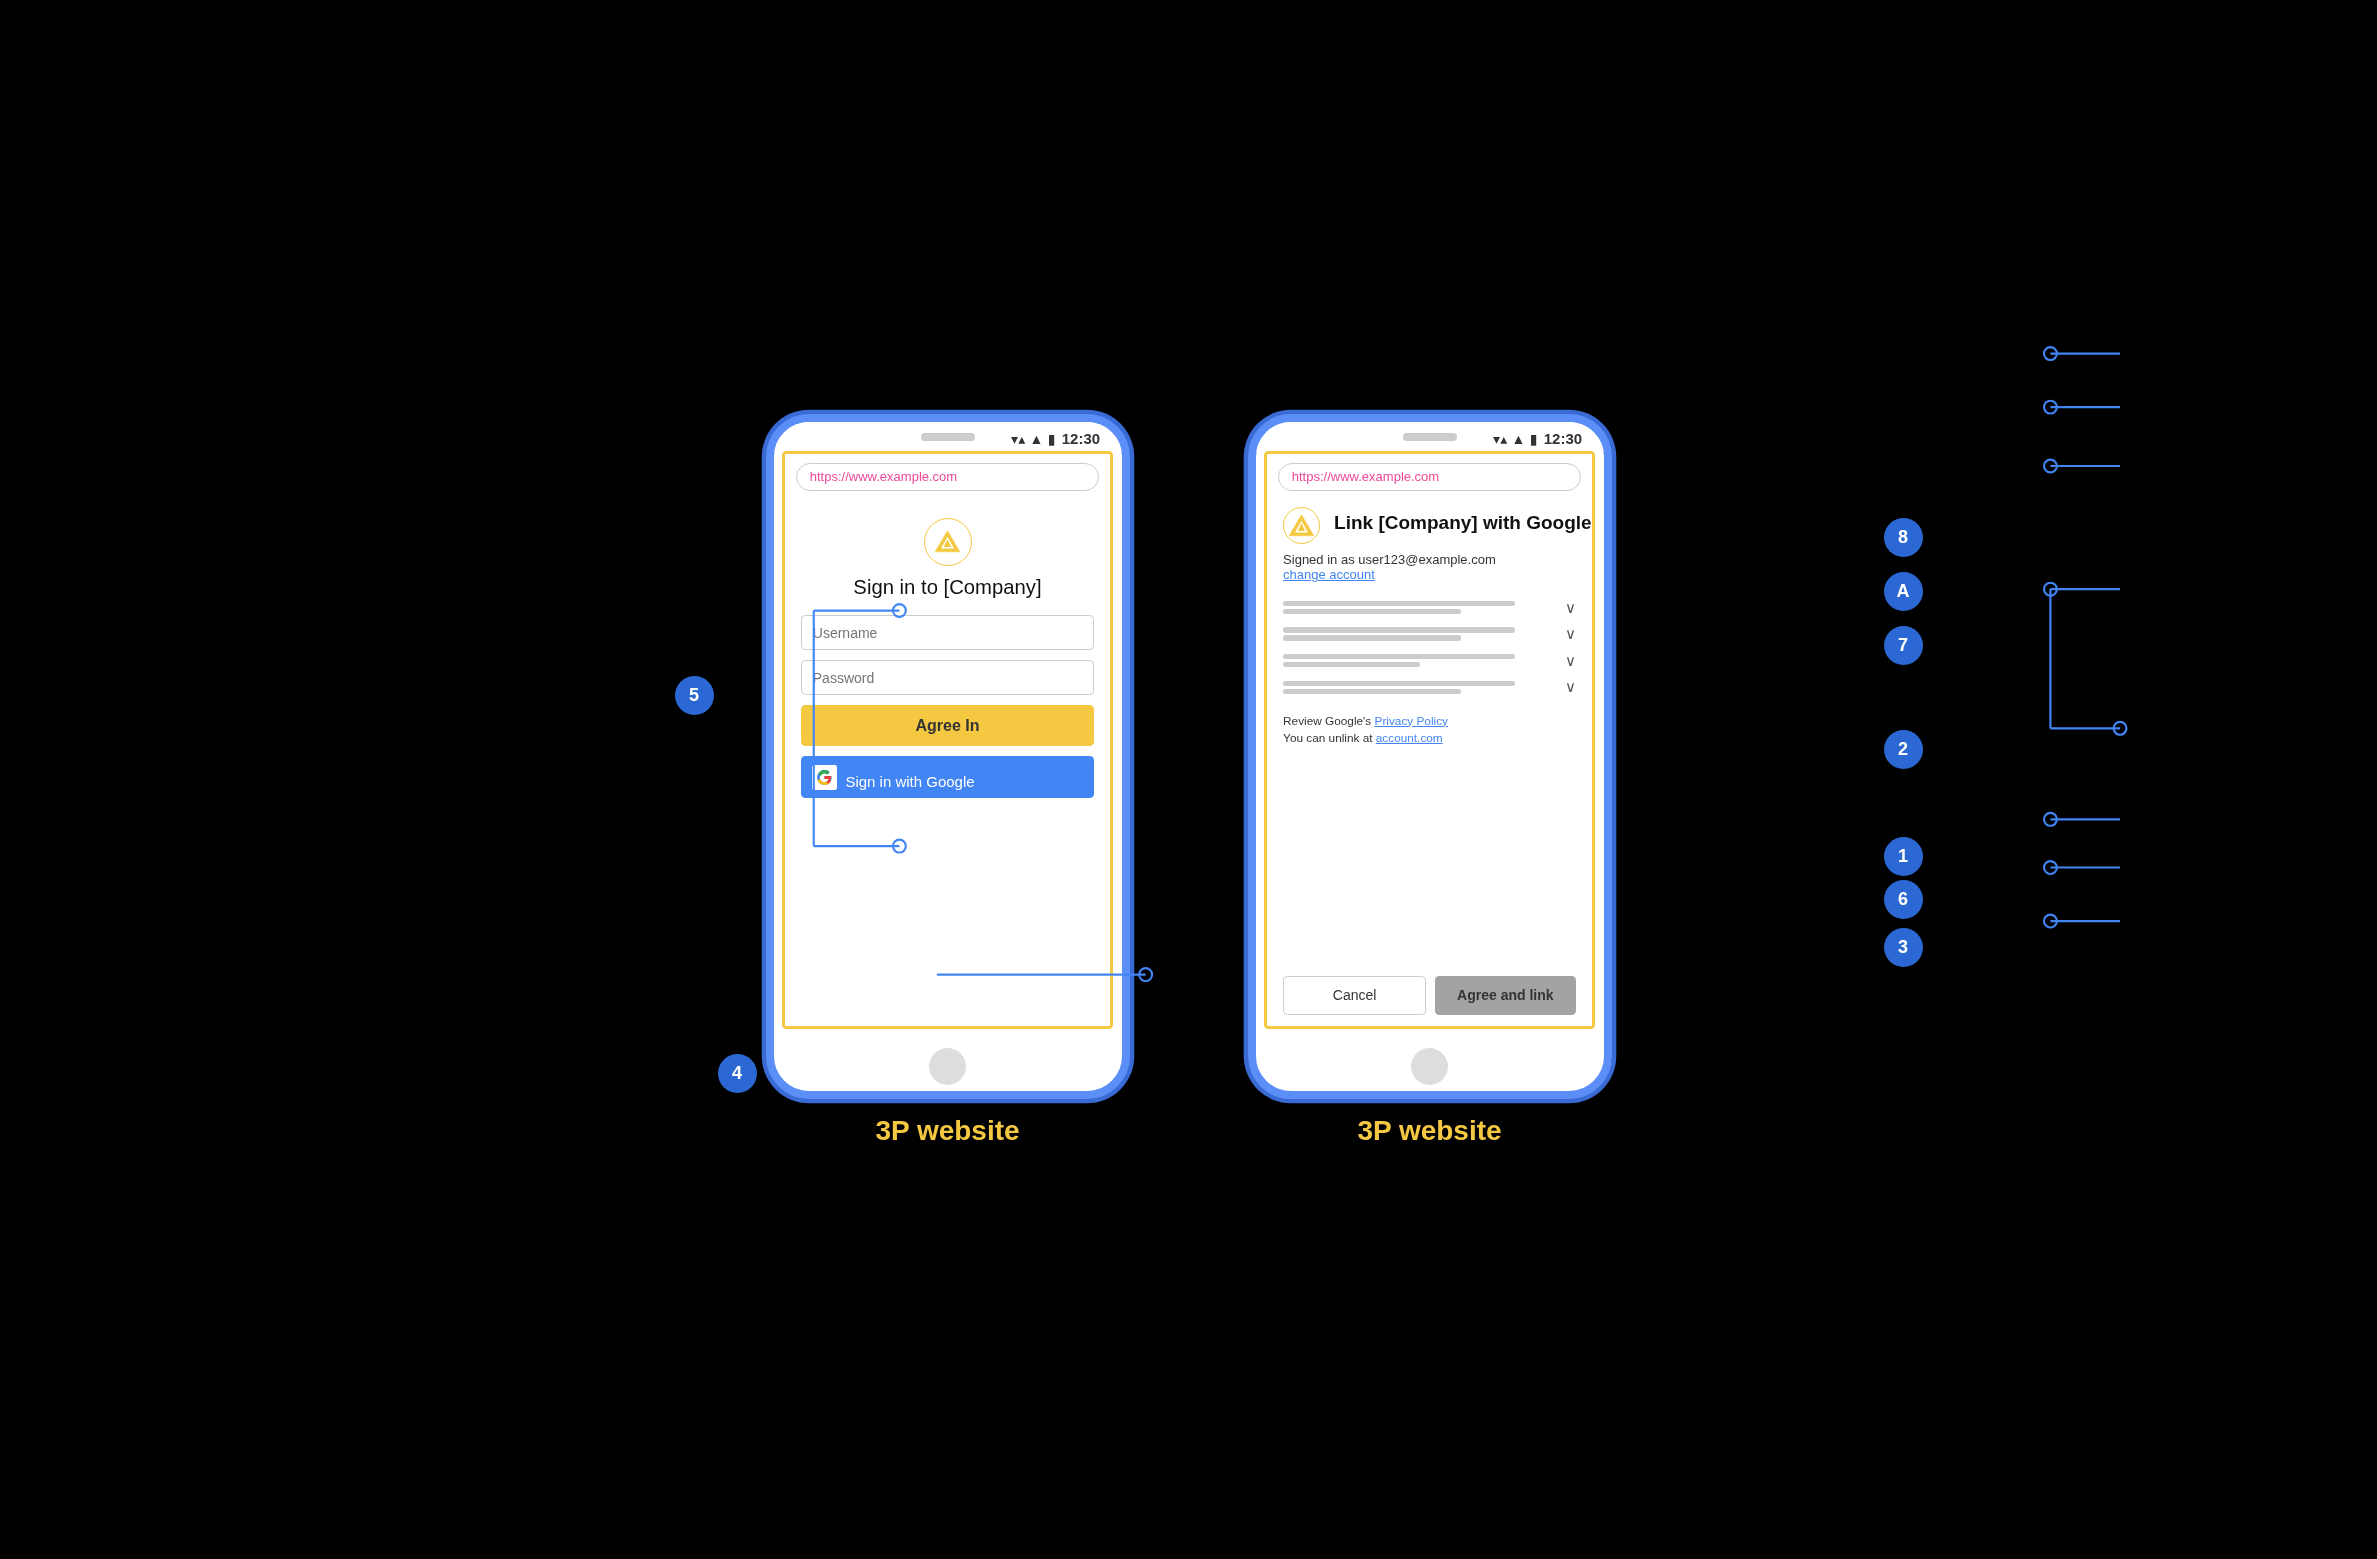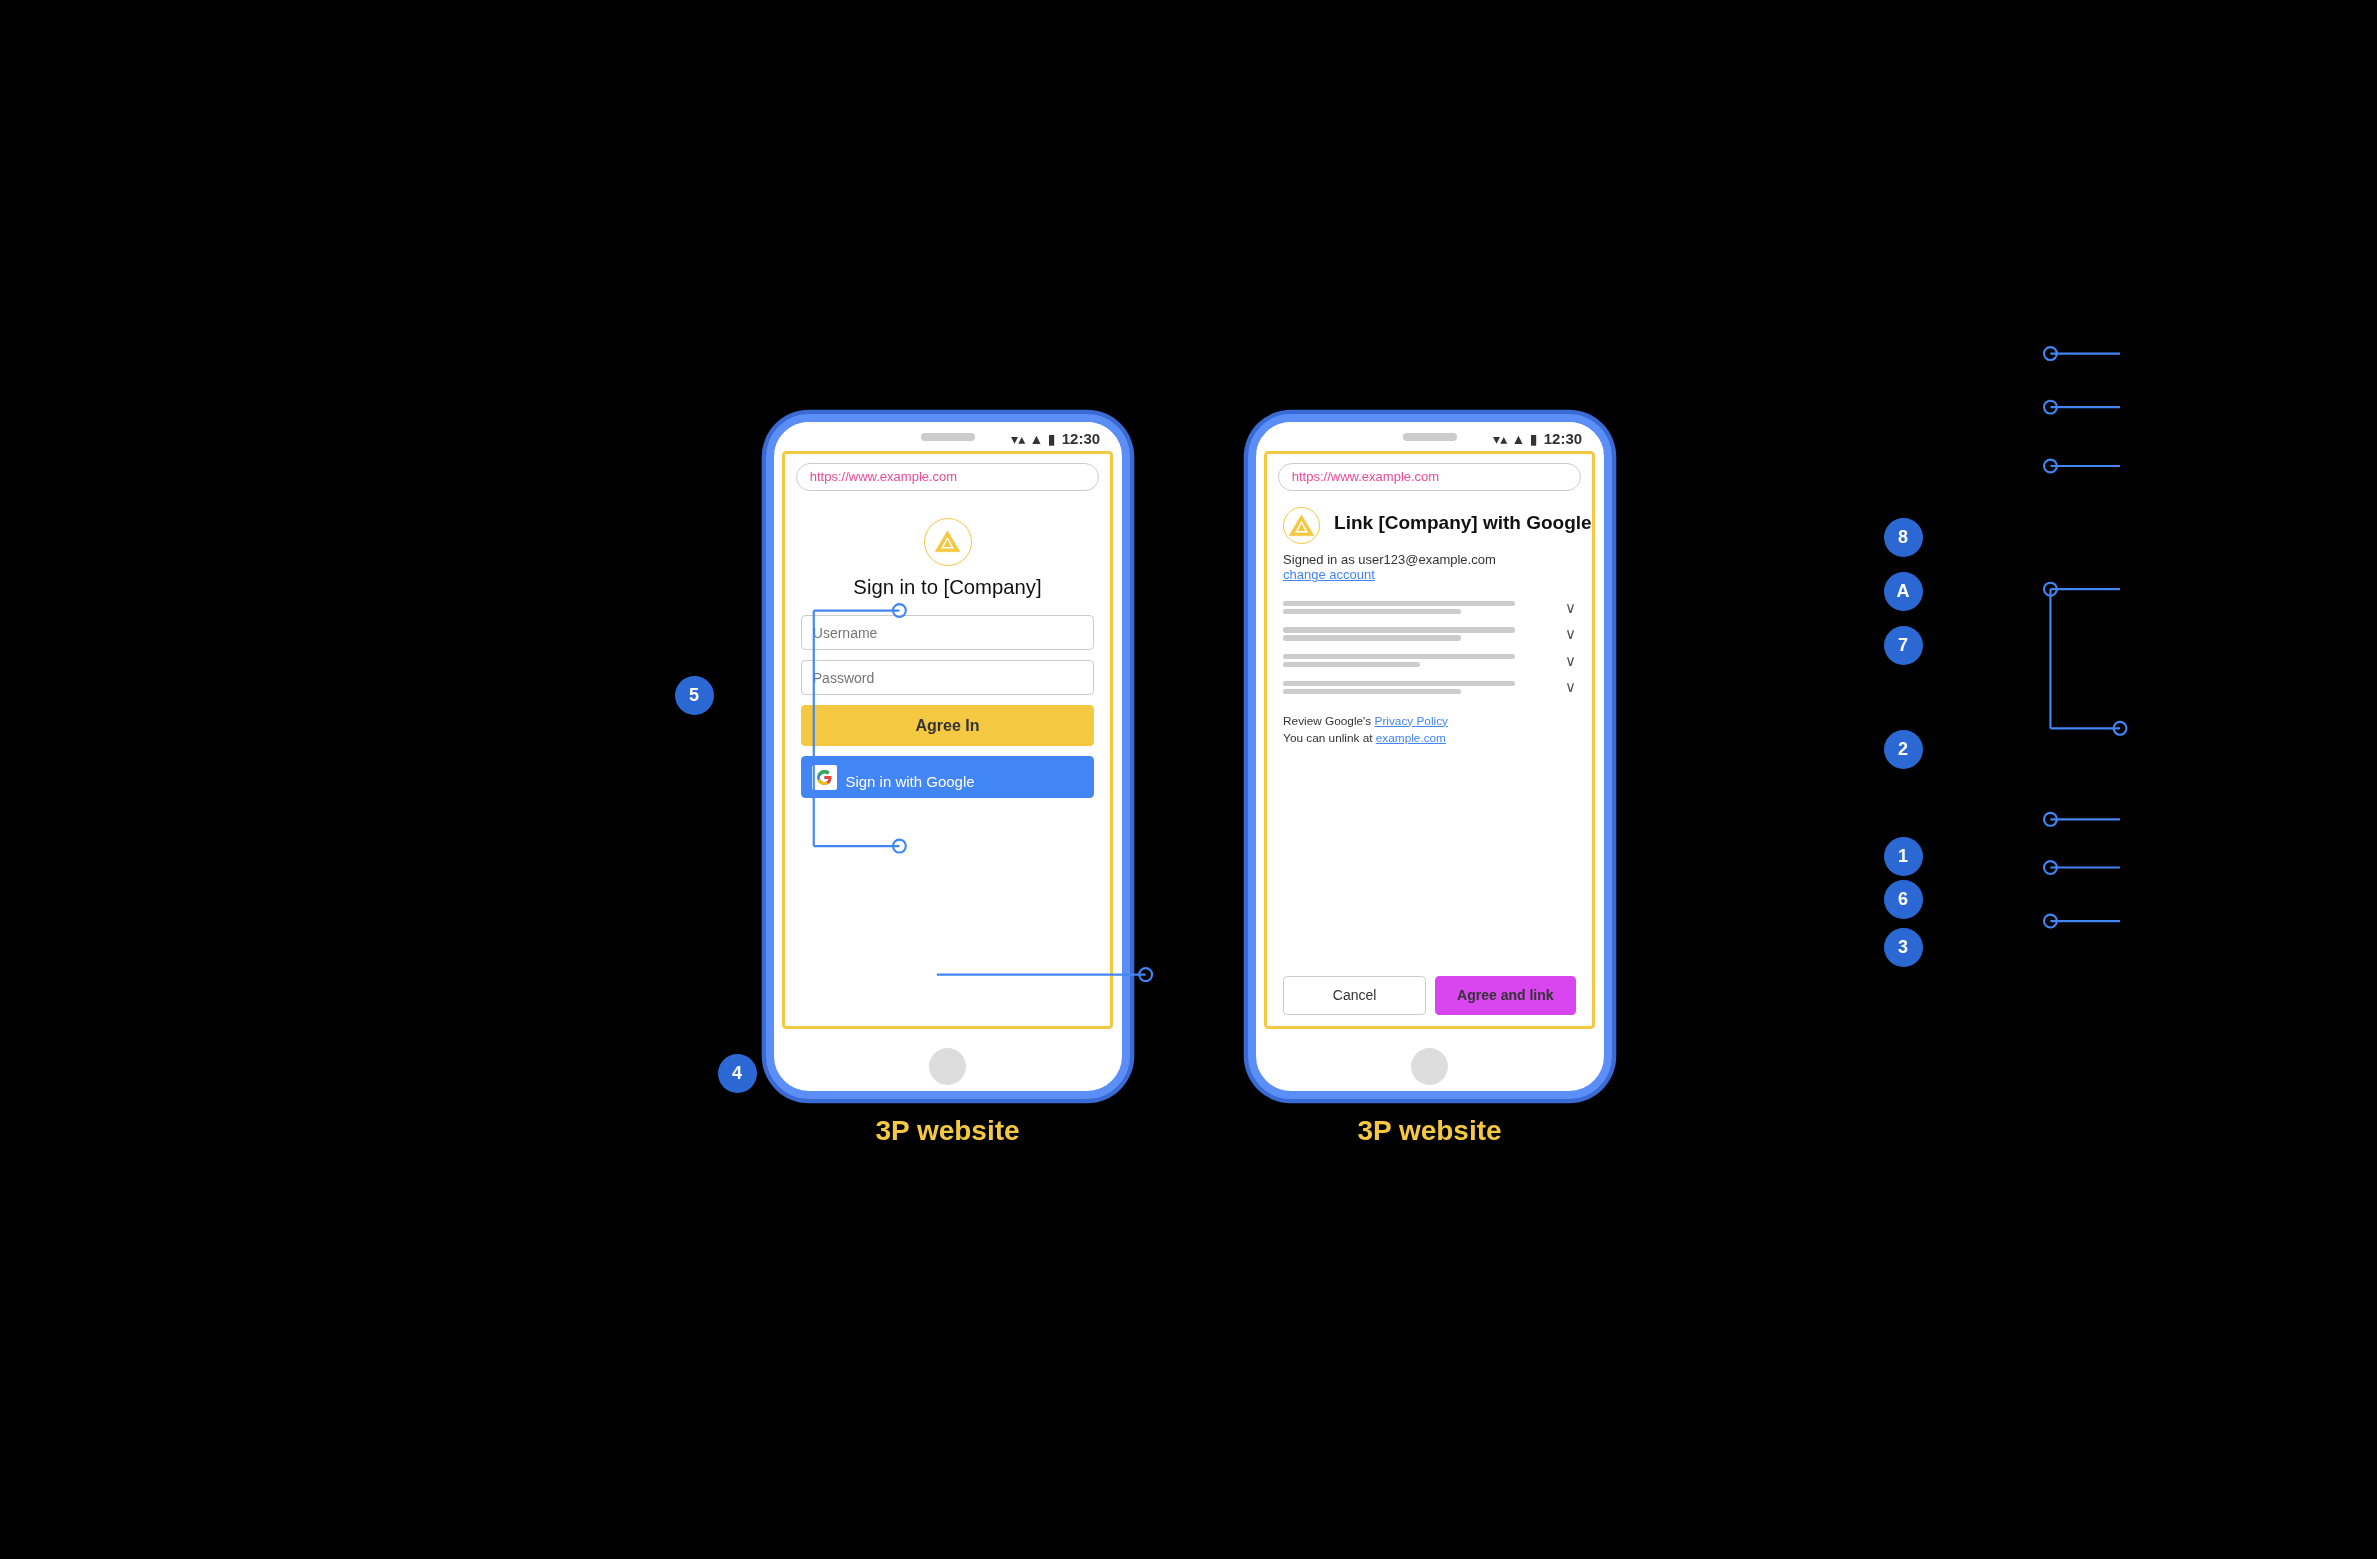--- a/index.html
+++ b/index.html
@@ -256,21 +256,21 @@
       border: 0.8px solid #ccc;
       background: #fff;
       border-radius: 4.3px;
       padding: 10.7px;
       font-size: 14px;
       color: #333;
       cursor: pointer;
     }
     .btn-agree {
       flex: 1;
-      background: #d946ef;
+      background: #a3a3a3;
       border: none;
       border-radius: 4.3px;
       padding: 10.7px;
       font-size: 14px;
       font-weight: 600;
       color: #333;
       cursor: pointer;
     }
     .phone-home-button {
       width: 37px;
@@ -452,21 +452,21 @@
                   <div class="perm-line perm-line-medium"></div>
                 </div>
                 <span class="chevron">∨</span>
               </div>
             </div>
 
             <div class="privacy-text">
               <span>Review Google's </span><span class="privacy-link">Privacy Policy</span>
             </div>
             <div class="unlink-text">
-              <span>You can unlink at </span><span class="unlink-link">example.com</span>
+              <span>You can unlink at </span><span class="unlink-link">account.com</span>
             </div>
 
             <div class="action-buttons">
               <button class="btn-cancel">Cancel</button>
               <button class="btn-agree">Agree and link</button>
             </div>
           </div>
         </div>
         <div class="phone-home-button"></div>
       </div>

